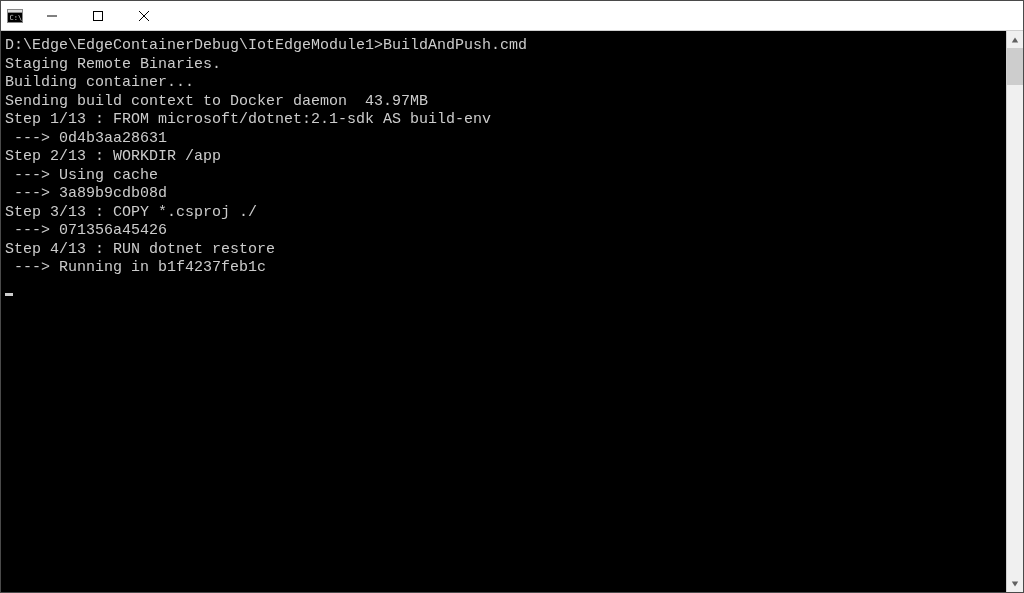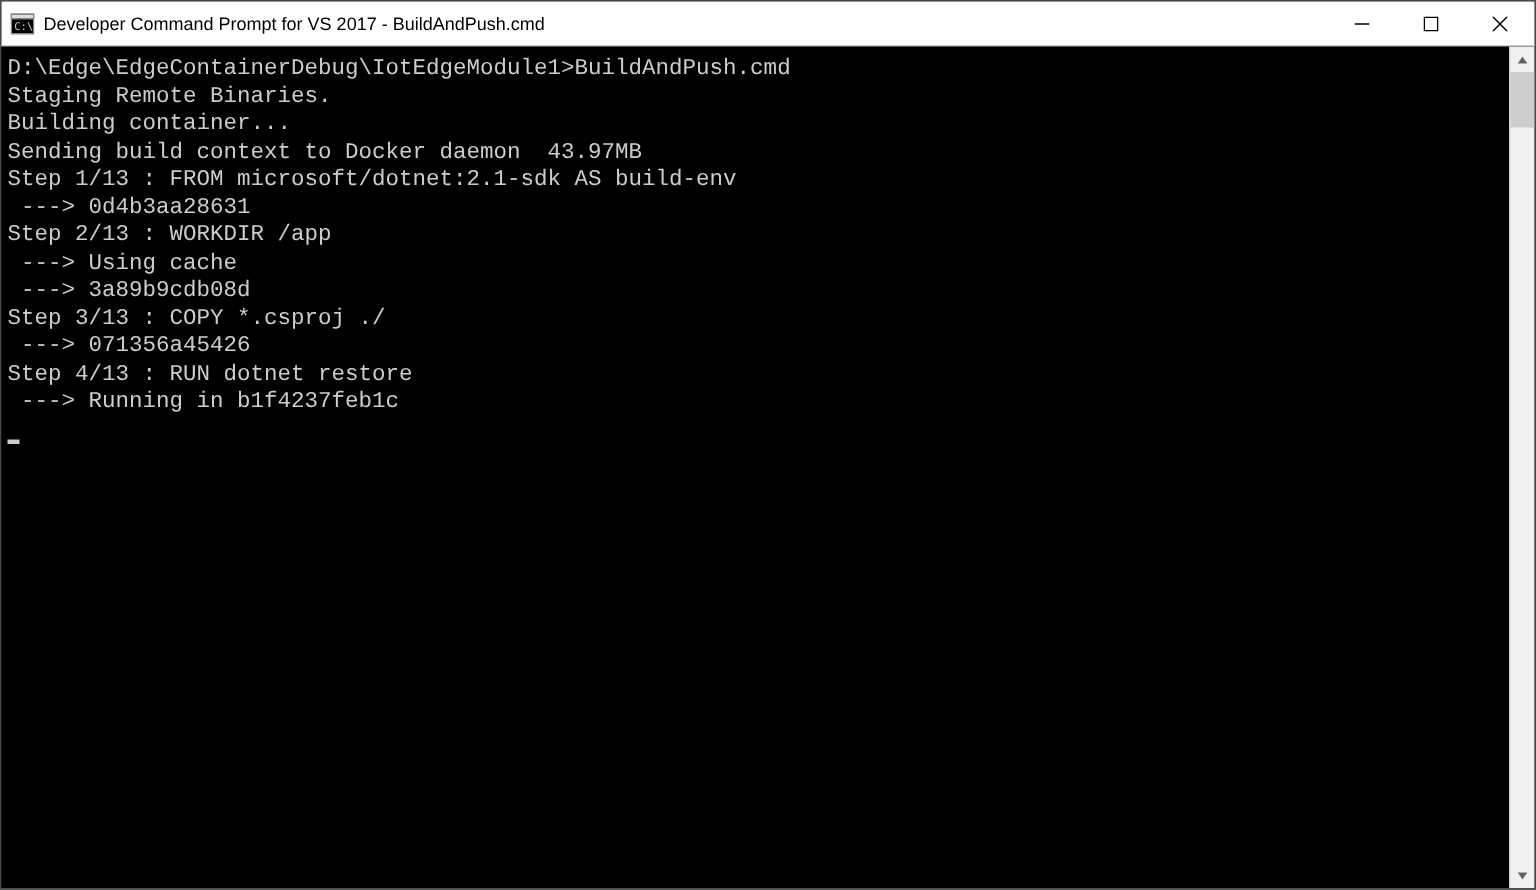--- a/index.html
+++ b/index.html
@@ -139,21 +139,20 @@
 
 <div class="window">
   <div class="titlebar">
     <span class="titlebar-icon">
       <svg viewBox="0 0 16 16">
         <rect x="0.5" y="1.5" width="15" height="13" fill="#000" stroke="#888" stroke-width="1"></rect>
         <rect x="0.5" y="1.5" width="15" height="3" fill="#ddd" stroke="#888" stroke-width="1"></rect>
         <text x="2.5" y="12" font-size="7" fill="#ccc" font-family="monospace">C:\</text>
       </svg>
     </span>
-    <span class="titlebar-title">Developer Command Prompt for VS 2017 - BuildAndPush.cmd</span>
     <div class="titlebar-buttons">
       <button class="titlebar-btn">
         <svg viewBox="0 0 10 10">
             <line x1="0" y1="5" x2="10" y2="5"></line>
           </svg>
       </button>
       <button class="titlebar-btn">
         <svg viewBox="0 0 10 10">
             <rect x="0.5" y="0.5" width="9" height="9"></rect>
           </svg>

